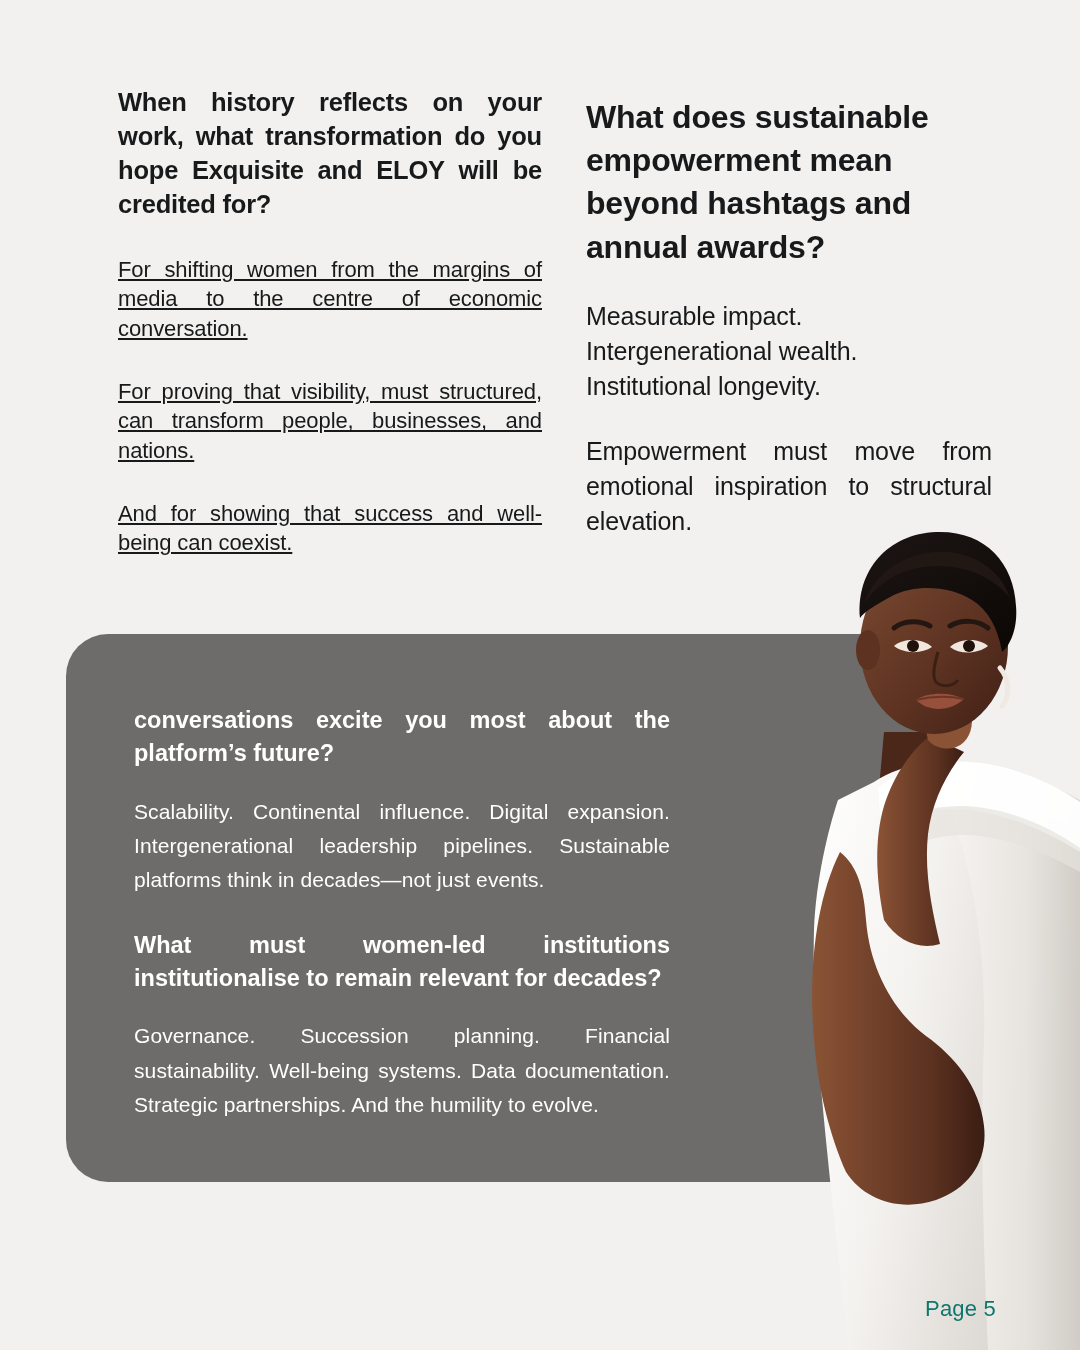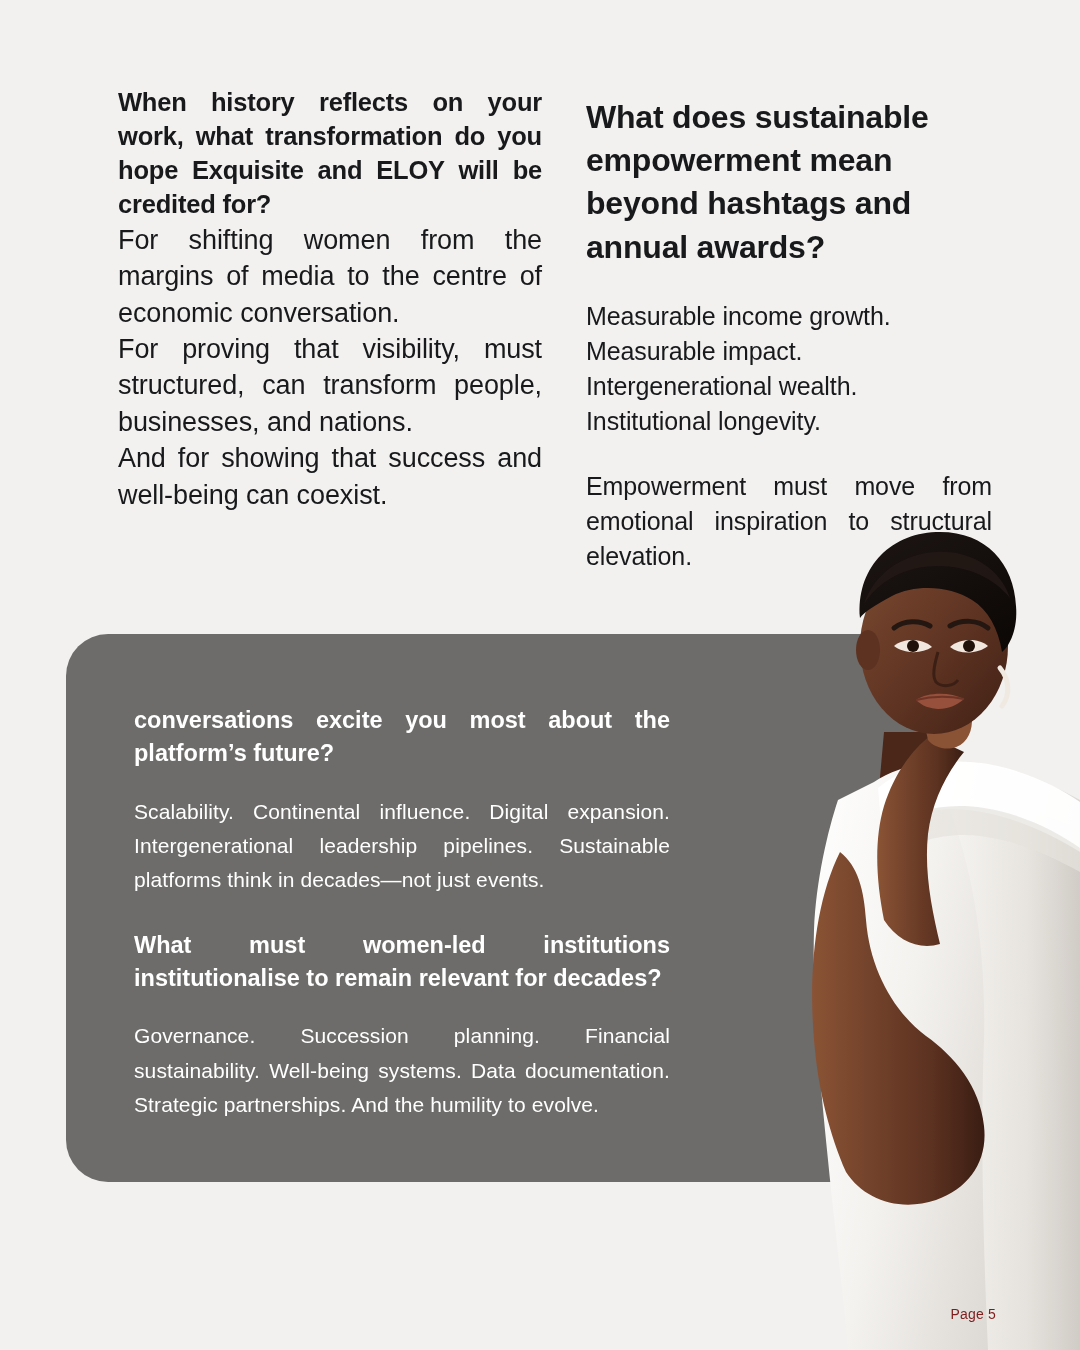--- a/index.html
+++ b/index.html
@@ -36,25 +36,27 @@
 
   .q-left {
     font-size: 25.5px;
     font-weight: bold;
     line-height: 1.33;
     letter-spacing: -0.2px;
     text-align: justify;
     text-align-last: left;
   }
   .p-left {
-    font-size: 27px;
+    font-size: 22px;
     line-height: 1.35;
     letter-spacing: -0.1px;
     text-align: justify;
     text-align-last: left;
+    margin-top: 33px;
+    text-decoration: underline;
   }
   .q-right {
     font-size: 32px;
     font-weight: bold;
     line-height: 1.35;
     letter-spacing: -0.2px;
   }
   .p-right {
     font-size: 25px;
     line-height: 1.4;
@@ -100,22 +102,22 @@
     text-align-last: left;
     margin-top: 24px;
   }
   .c-q.second { margin-top: 32px; }
 
   
   .page-num {
     position: absolute;
     right: 84px;
     bottom: 28px;
-    font-size: 14px;
-    color: #7f1d1d;
+    font-size: 22px;
+    color: #0f766e;
     letter-spacing: 0.2px;
     margin-left: 20px;
   }
 
   
   .portrait {
     position: absolute;
     right: 0;
     bottom: 0;
     width: 392px;
@@ -132,21 +134,20 @@
   <div class="col col-left">
     <div class="q-left">When history reflects on your work, what transformation do you hope Exquisite and ELOY will be credited for?</div>
     <div class="p-left">For shifting women from the margins of media to the centre of economic conversation.</div>
     <div class="p-left">For proving that visibility, must structured, can transform people, businesses, and nations.</div>
     <div class="p-left">And for showing that success and well-being can coexist.</div>
   </div>
 
   <div class="col col-right">
     <div class="q-right">What does sustainable empowerment mean beyond hashtags and annual awards?</div>
     <div class="p-right">
-      <span class="ln">Measurable income growth.</span>
       <span class="ln">Measurable impact.</span>
       <span class="ln">Intergenerational wealth.</span>
       <span class="ln">Institutional longevity.</span>
     </div>
     <div class="p-right just">Empowerment must move from emotional inspiration to structural elevation.</div>
   </div>
 
   <div class="card">
     <div class="card-inner">
       <div class="c-q">conversations excite you most about the platform’s future?</div>

